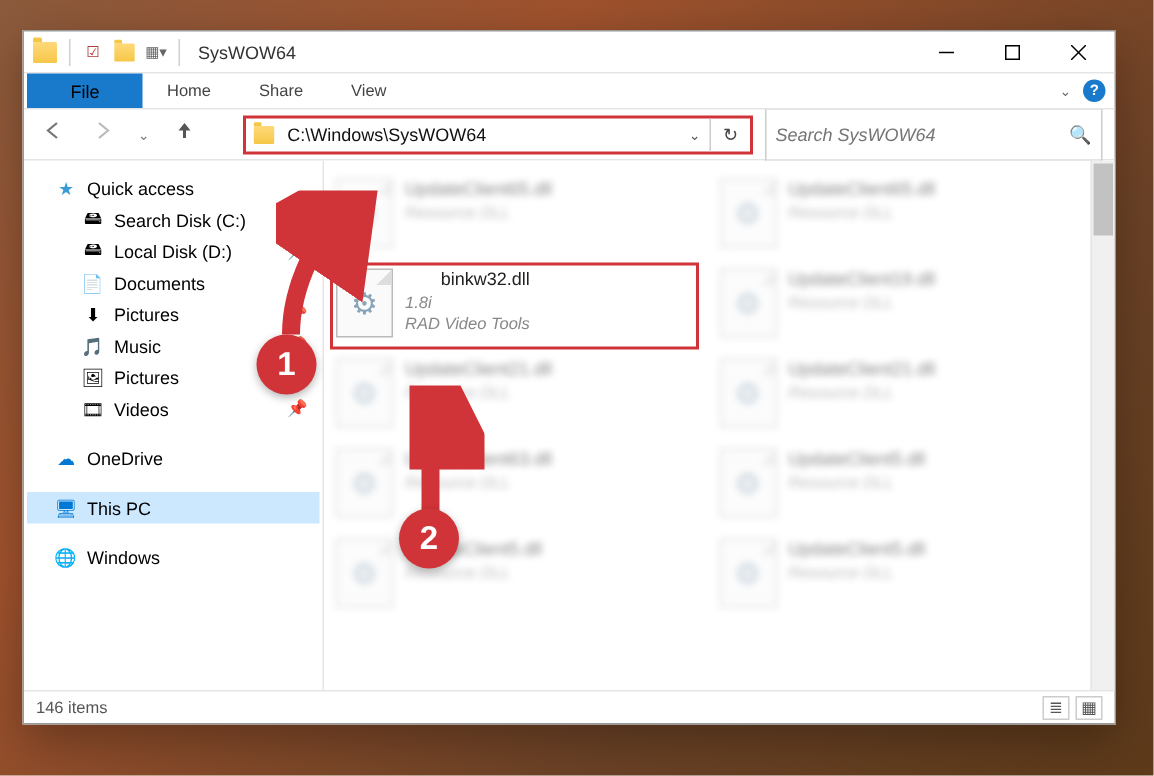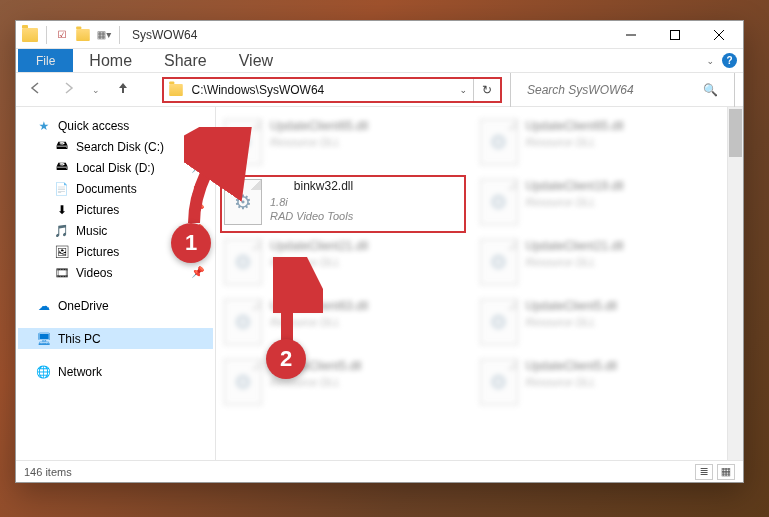--- a/index.html
+++ b/index.html
@@ -9,34 +9,34 @@
 .titlebar-left { display: flex; align-items: center; gap: 6px; flex: 1; padding-left: 4px; }
 .folder-icon { width: 16px; height: 14px; background: linear-gradient(#ffd97a, #f5c748); border-radius: 1px; position: relative; }
 .folder-icon::before { content: ''; position: absolute; top: -3px; left: 0; width: 6px; height: 3px; background: #f5c748; border-radius: 1px 1px 0 0; }
 .qat-icon { width: 14px; height: 14px; display: inline-flex; align-items: center; justify-content: center; color: #666; font-size: 10px; }
 .qat-sep { width: 1px; height: 18px; background: #d0d0d0; margin: 0 2px; }
 .titlebar-title { font-size: 12px; color: #333; margin-left: 4px; }
 .window-controls { display: flex; height: 28px; }
 .wctl { width: 44px; height: 28px; display: flex; align-items: center; justify-content: center; font-size: 11px; cursor: default; }
 .wctl svg { width: 10px; height: 10px; }
 .ribbon-tabs { height: 24px; display: flex; align-items: stretch; padding-left: 2px; border-bottom: 1px solid #e5e5e5; position: relative; }
-.tab-file { background: #1979ca; color: #e5e5e5; font-size: 12px; padding: 4px 18px; display: flex; align-items: center; }
-.tab { font-size: 16px; color: #444; padding: 4px 16px; display: flex; align-items: center; }
+.tab-file { background: #1979ca; color: #000000; font-size: 12px; padding: 4px 29px; display: flex; align-items: center; }
+.tab { font-size: 11px; color: #444; padding: 4px 16px; display: flex; align-items: center; }
 .ribbon-right { position: absolute; right: 6px; top: 4px; display: flex; align-items: center; gap: 8px; }
 .chev-down { font-size: 9px; color: #666; }
 .help-icon { width: 15px; height: 15px; border-radius: 50%; background: #1979ca; color: #fff; font-size: 10px; display:flex;align-items:center;justify-content:center; font-weight:bold;}
 .navbar { height: 34px; display: flex; align-items: center; padding: 0 8px; gap: 8px; border-bottom: 1px solid #e5e5e5;}
 .nav-arrow { color: #888; padding: 2px 4px; }
 .address-wrap { border: 2px solid #d13438; display: flex; align-items: center; height: 26px; flex: 1.6; position: relative; margin-left: 20px; }
 .addr-folder { margin: 0 4px;}
 .address-input { border: none; font-size: 12px; flex: 1; padding: 2px 4px; outline: none; color: #111; }
 .addr-drop { padding: 0 6px; color: #555; font-size: 9px;}
 .addr-sep { width: 1px; height: 22px; background: #ccc;}
 .refresh { padding: 0 8px; color: #444; font-size:12px;}
-.search-wrap { border: 1px solid #ccc; height: 36px; width: 225px; display: flex; align-items: center; padding: 0 16px; }
+.search-wrap { border: 1px solid #ccc; height: 36px; width: 225px; display: flex; align-items: center; padding: 0 6px; }
 .search-input { border: none; font-size: 12px; flex: 1; outline: none; color: #888; font-style: italic;}
 .search-btn { color: #555; font-size: 12px;}
 .body { flex: 1; display: flex; overflow: hidden; position: relative; }
 .sidebar { width: 200px; border-right: 1px solid #e5e5e5; padding: 8px 2px; font-size: 12px; overflow: hidden;}
 .sb-item { display: flex; align-items: center; padding: 2px 4px 2px 18px; gap: 6px; height: 21px; white-space: nowrap; position:relative;}
 .sb-item.sel { background: #cce8ff;}
 .sb-icon { width: 16px; height: 16px; display: inline-flex; align-items:center; justify-content:center;}
 .pin { position: absolute; right: 8px; color: #555; font-size: 11px;}
 .sb-sub { padding-left: 36px;}
 .sb-space { height: 12px;}
@@ -177,21 +177,21 @@
         <span>OneDrive</span>
       </div>
       <div class="sb-space"></div>
       <div class="sb-item sel">
         <span class="sb-icon" style="color:#0078d4;">🖥</span>
         <span>This PC</span>
       </div>
       <div class="sb-space"></div>
       <div class="sb-item">
         <span class="sb-icon" style="color:#0078d4;">🌐</span>
-        <span>Network</span>
+        <span>Windows</span>
       </div>
     </div>
 
     <div class="content">
       <div class="file-grid" id="file-grid">
           <div class="file-item blur">
             <div class="file-thumb">
               <span class="gear">⚙</span>
             </div>
             <div class="file-meta">

